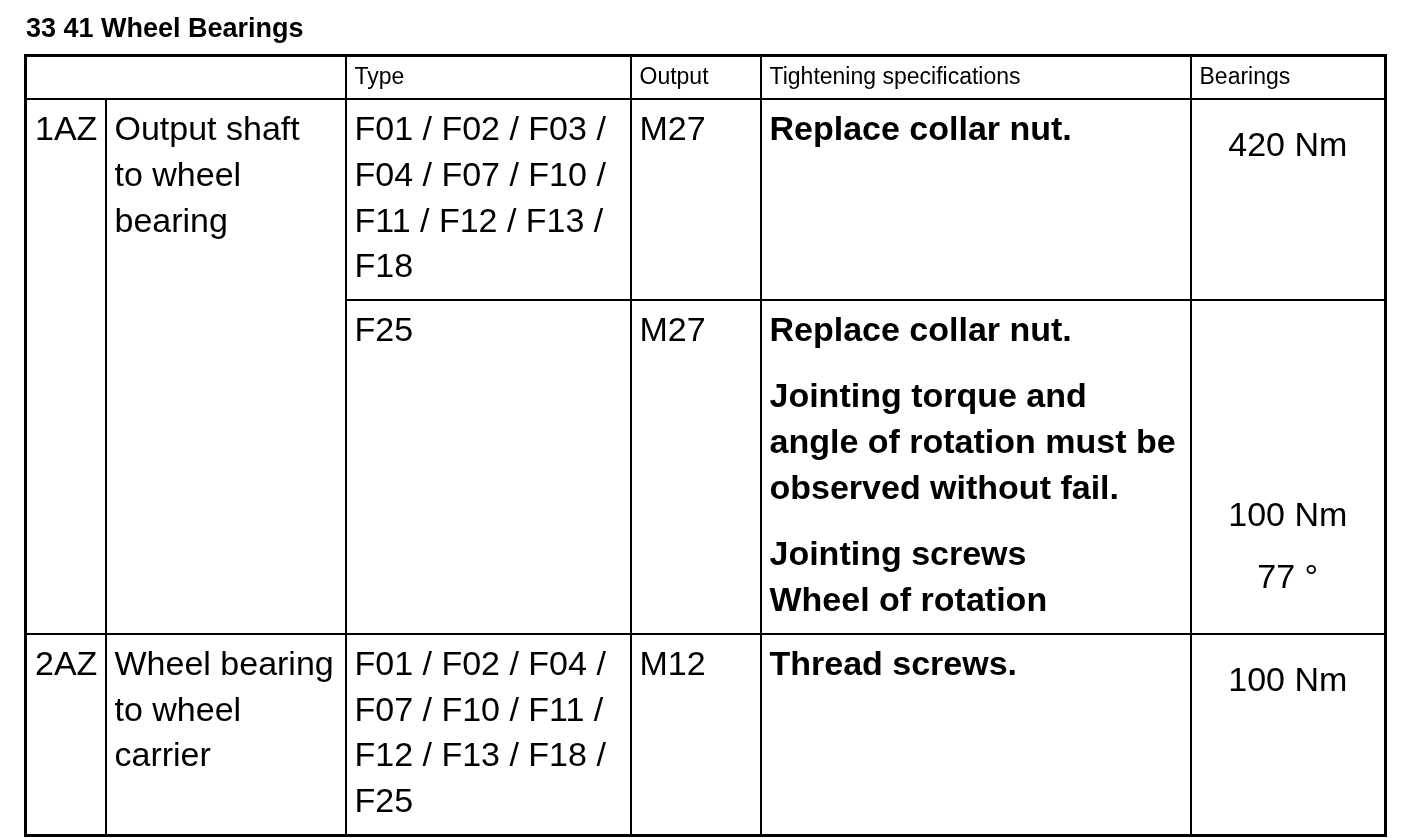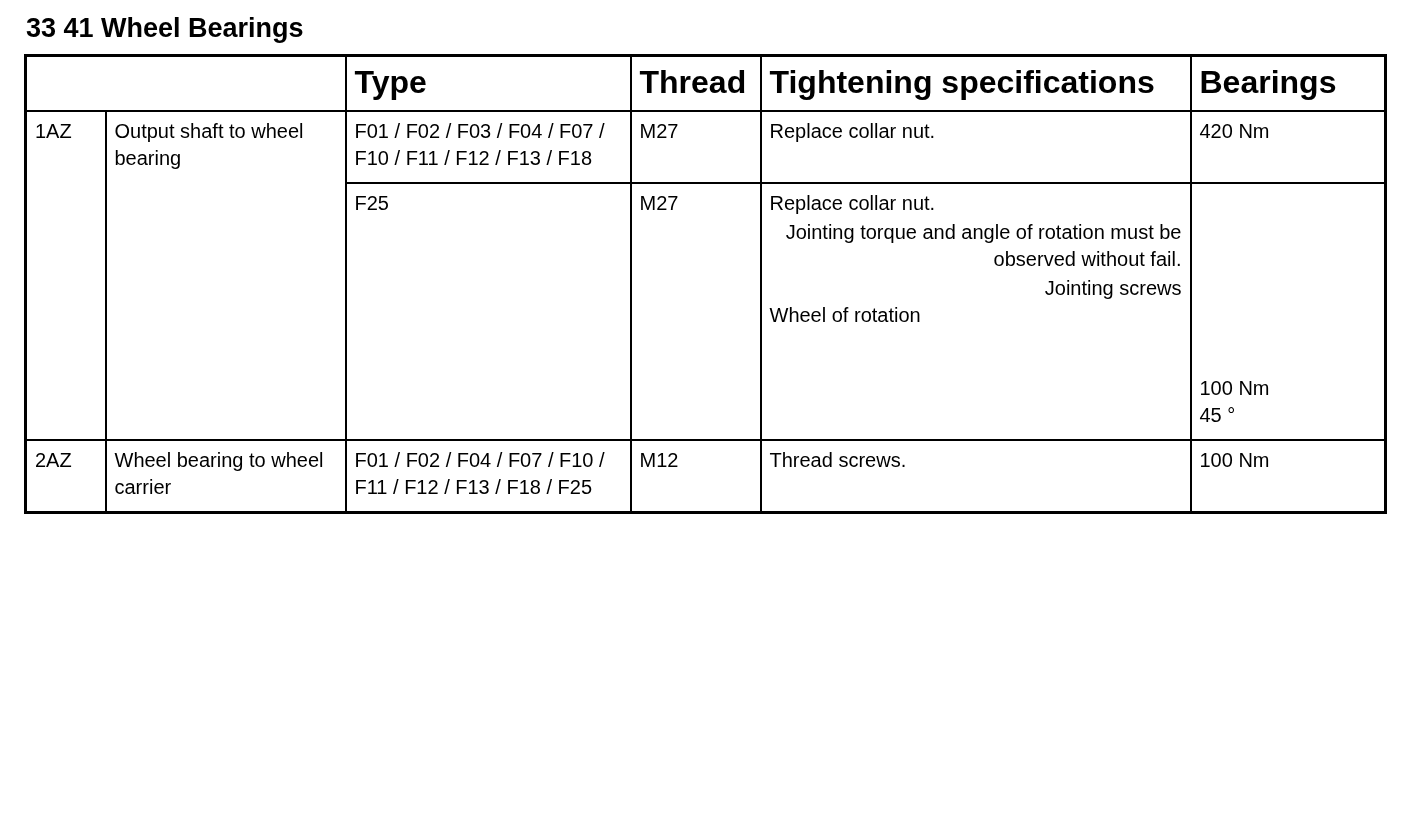--- a/index.html
+++ b/index.html
@@ -31,28 +31,28 @@
   table.spec {
     border-collapse: collapse;
     width: 1360px;
     table-layout: fixed;
     border: 3px solid #000;
   }
   table.spec td, table.spec th {
     border: 2px solid #000;
     vertical-align: top;
     padding: 6px 8px 10px 8px;
-    font-size: 20px;
+    font-size: 34px;
     line-height: 1.35;
     font-weight: normal;
     text-align: left;
   }
   table.spec th {
-    font-weight: bold;
-    font-size: 32px;
+    font-weight: normal;
+    font-size: 23px;
     padding-top: 4px;
     padding-bottom: 6px;
   }
   
   col.c-code   { width: 80px; }
   col.c-desc   { width: 240px; }
   col.c-type   { width: 285px; }
   col.c-thread { width: 130px; }
   col.c-spec   { width: 430px; }
   col.c-dim    { width: 195px; }
@@ -62,27 +62,28 @@
   }
   .desc-cell {
     padding-left: 10px;
     border-radius: 25px;
   }
   .blank-head {
     border-top-width: 3px;
   }
   .spec-lines p {
     margin: 0;
+    font-weight: bold;
   }
   .spec-lines p.para {
-    margin-top: 2px;
-    text-align: right;
+    margin-top: 20px;
   }
   .dim-lines p {
-    margin: 0;
+    margin: 16px;
+    text-align: center;
   }
   .dim-push {
     margin-top: 185px !important;
   }
 </style>
 </head>
 <body>
 
 <div class="page">
 
@@ -94,21 +95,21 @@
       <col class="c-desc">
       <col class="c-type">
       <col class="c-thread">
       <col class="c-spec">
       <col class="c-dim">
     </colgroup>
     <thead>
       <tr>
         <th colspan="2" class="blank-head"></th>
         <th>Type</th>
-        <th>Thread</th>
+        <th>Output</th>
         <th>Tightening specifications</th>
         <th>Bearings</th>
       </tr>
     </thead>
     <tbody>
 
       <tr>
         <td class="code-cell" rowspan="2">1AZ</td>
         <td class="desc-cell" rowspan="2">Output shaft to wheel bearing</td>
         <td>F01 / F02 / F03 / F04 / F07 / F10 / F11 / F12 / F13 / F18</td>
@@ -125,21 +126,21 @@
         <td>F25</td>
         <td>M27</td>
         <td class="spec-lines">
           <p>Replace collar nut.</p>
           <p class="para">Jointing torque and angle of rotation must be observed without fail.</p>
           <p class="para">Jointing screws</p>
           <p>Wheel of rotation</p>
         </td>
         <td class="dim-lines">
           <p class="dim-push">100 Nm</p>
-          <p>45 °</p>
+          <p>77 °</p>
         </td>
       </tr>
 
       <tr>
         <td class="code-cell">2AZ</td>
         <td class="desc-cell">Wheel bearing to wheel carrier</td>
         <td>F01 / F02 / F04 / F07 / F10 / F11 / F12 / F13 / F18 / F25</td>
         <td>M12</td>
         <td class="spec-lines">
           <p>Thread screws.</p>

